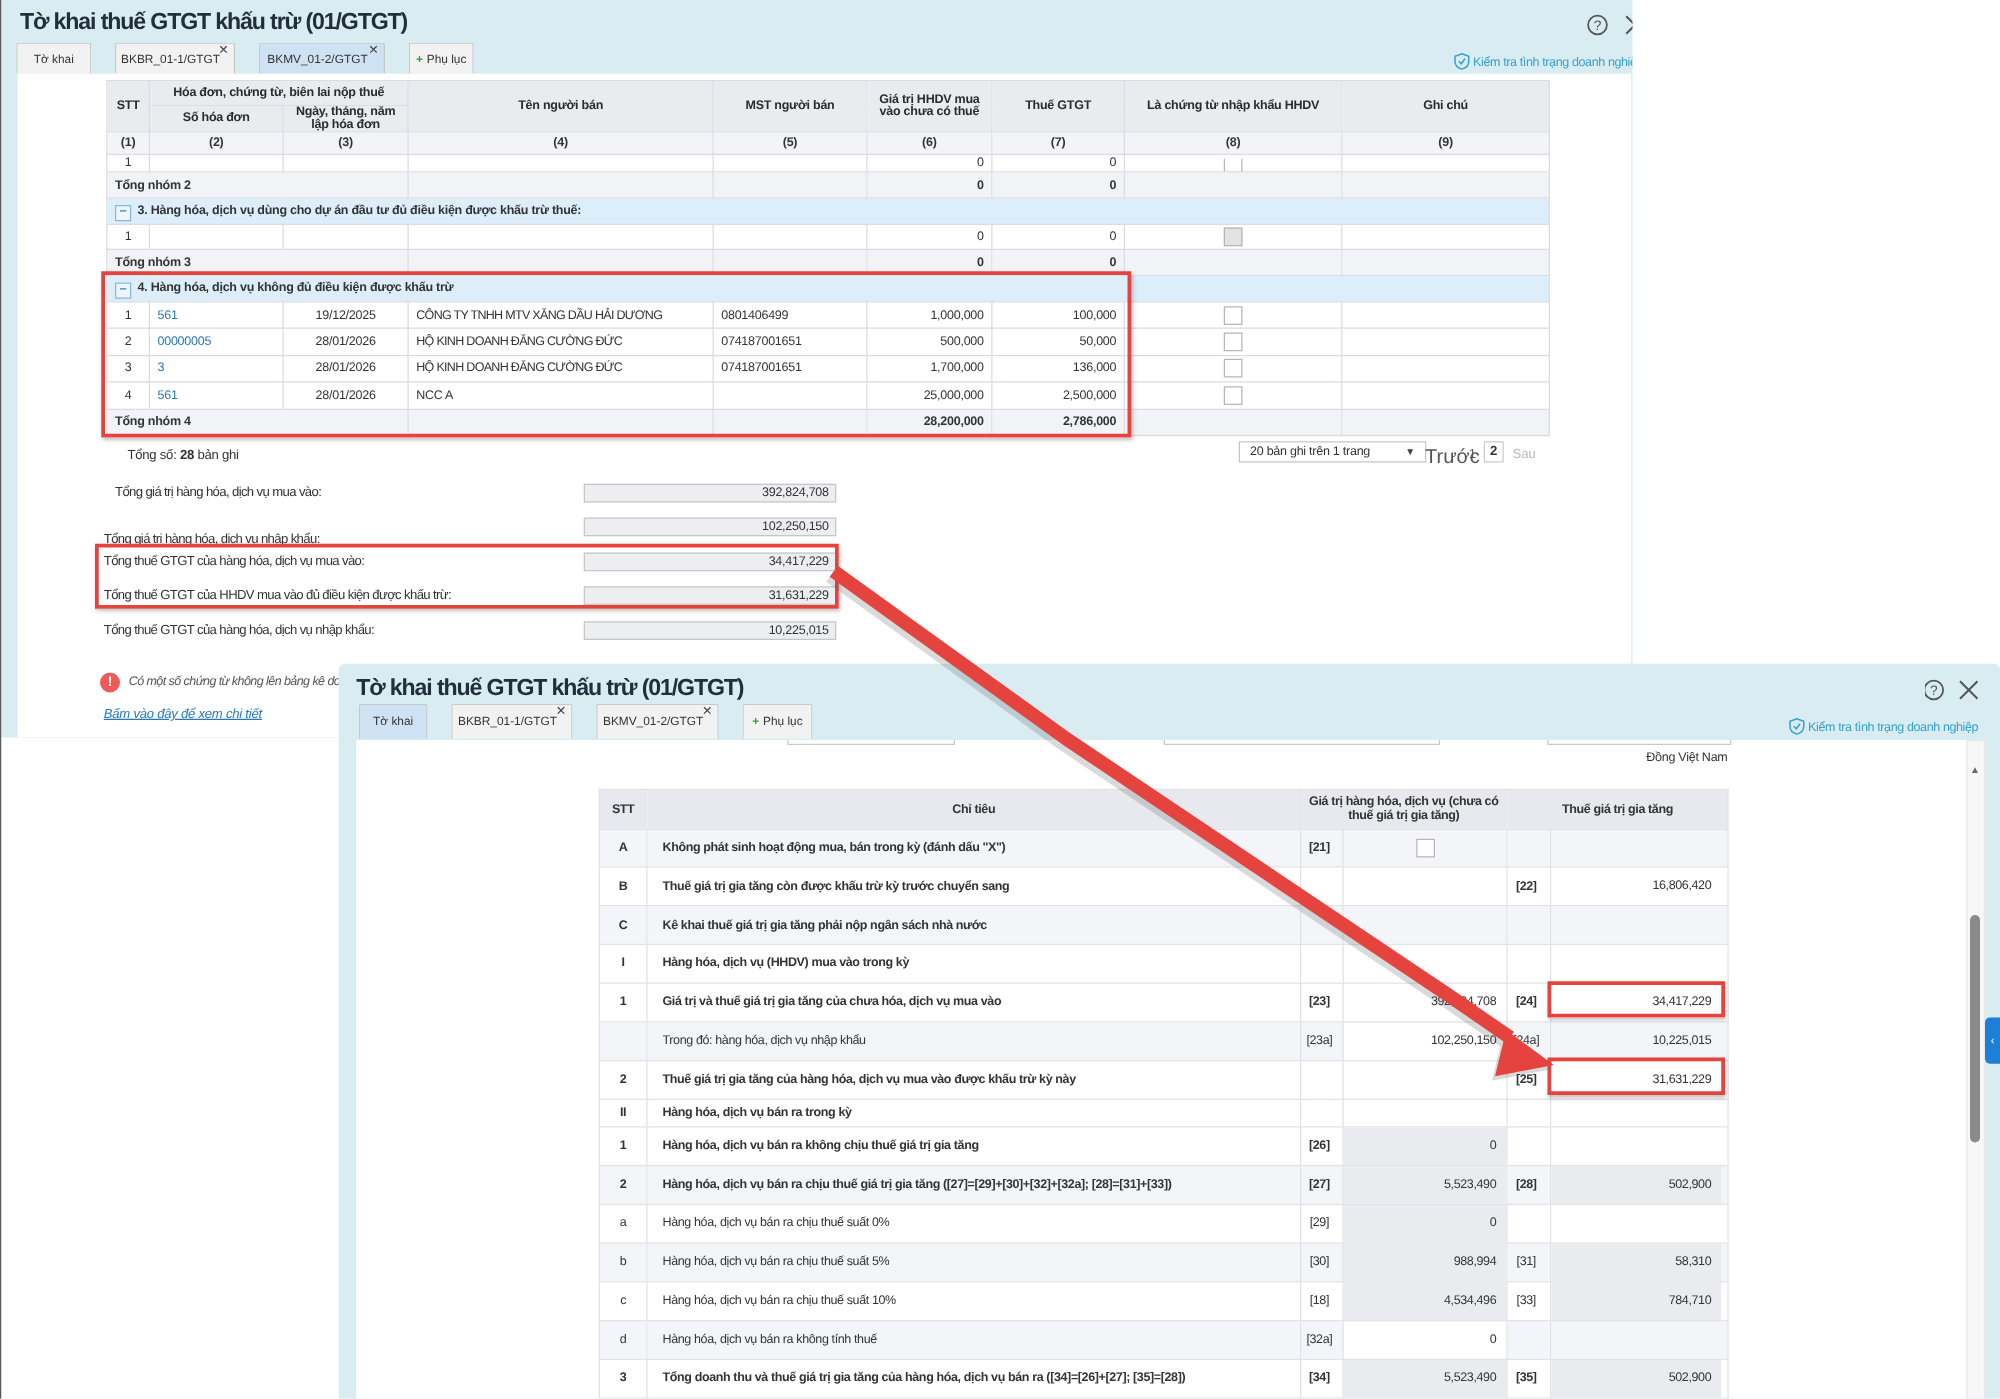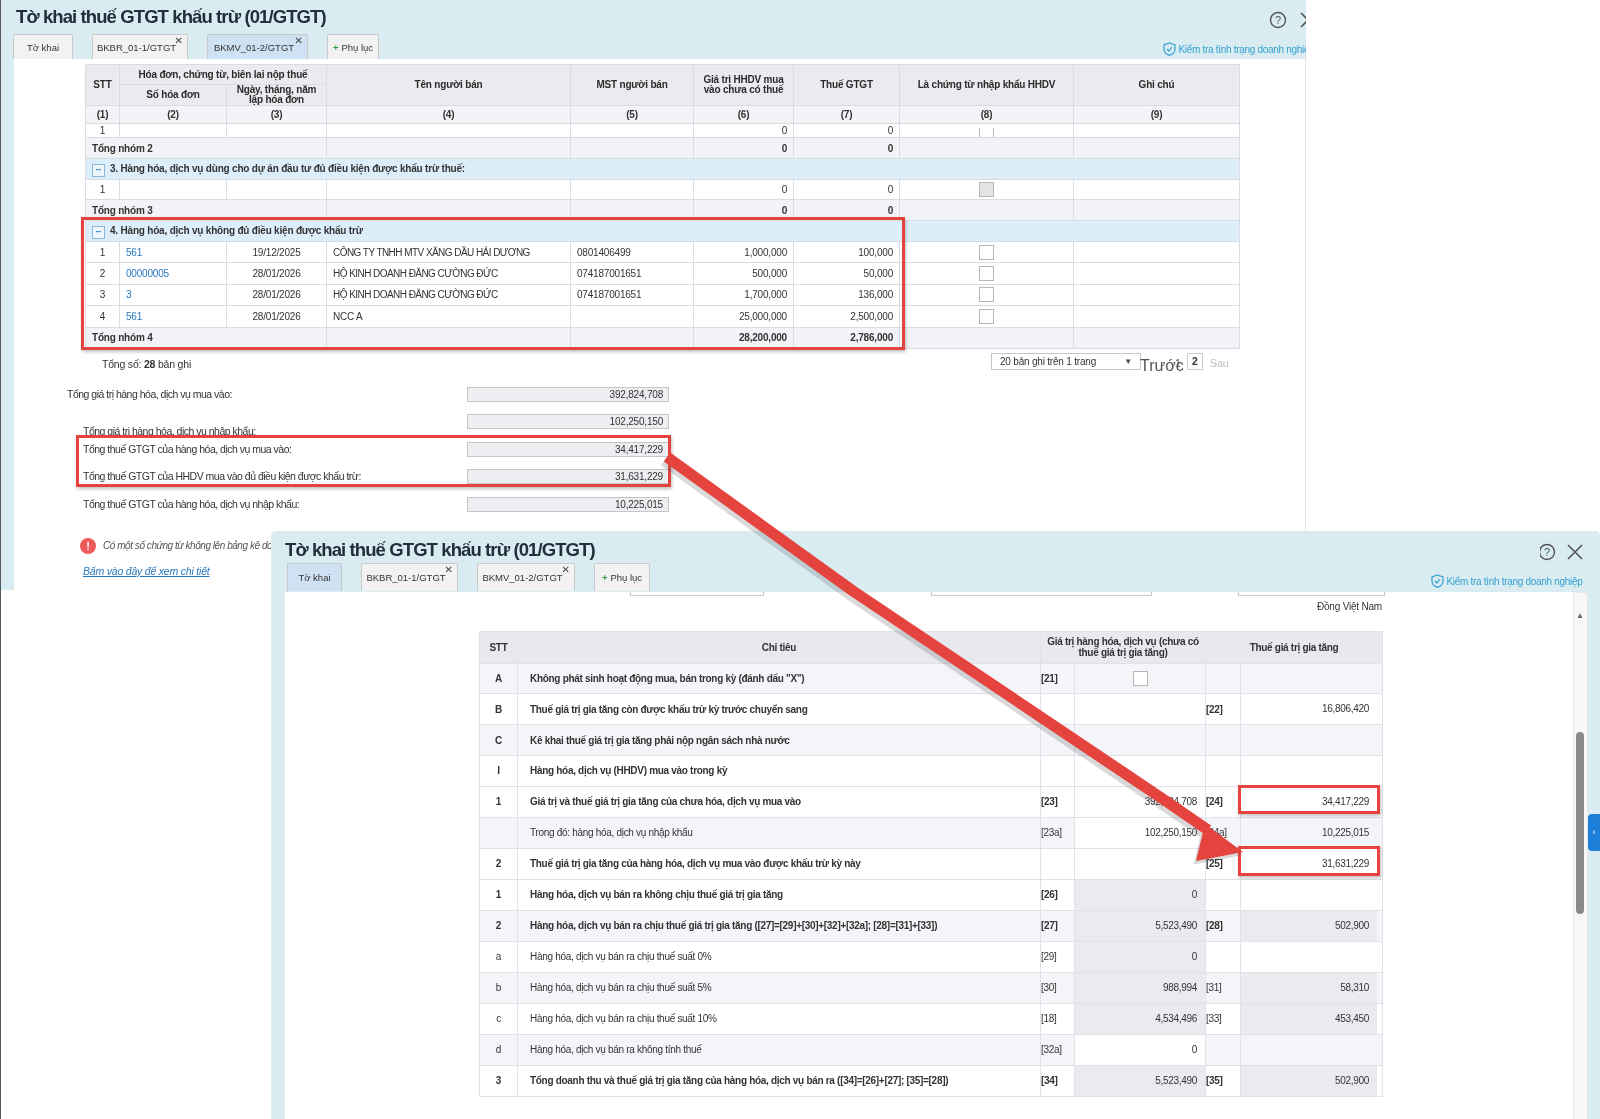--- a/index.html
+++ b/index.html
@@ -28,21 +28,21 @@
   .cb.gray{background:#e3e3e3}
   .minus{display:inline-block;width:11px;height:11px;border:1px solid #8ab6d9;background:#eef6fc;
          color:#4a90c4;font-size:10px;line-height:9px;text-align:center;vertical-align:-1px;margin-right:5px}
   .sumlabel{position:absolute;font-size:10.5px;letter-spacing:-0.5px;color:#333}
   .sumbox{position:absolute;width:190px;height:13px;background:#eceef1;border:1px solid #c6c6c6;
           font-size:10px;letter-spacing:-0.2px;text-align:right;padding:0 5px;line-height:13px}
   .redbox{position:absolute;border:3px solid #e5433e;z-index:50;box-sizing:border-box;box-shadow:1px 2px 3px rgba(80,80,80,0.35)}
   .t2{font-size:10px;letter-spacing:-0.3px}
   .t2 td,.t2 th{border:1px solid #e0e2e8;padding:0;overflow:hidden;white-space:nowrap}
   .t2 th{background:#e8e9ee;font-weight:bold;font-size:10px}
-  .t2 .lab{text-align:left;padding-right:4px}
+  .t2 .lab{text-align:center;padding-right:4px}
   .t2 .val{text-align:right}
   .gbox{background:#e9ebef;height:100%;text-align:right;padding:0 8px;line-height:30px}
   .wbox{background:#fff;height:100%;text-align:right;padding:0 8px;line-height:30px}
   .bold{font-weight:bold}
   .kiemtra{position:absolute;font-size:10px;letter-spacing:-0.3px;color:#36a0ce;white-space:nowrap}
 #win2 .tab{height:28px;line-height:28px}
 </style>
 </head>
 <body>
 
@@ -211,21 +211,21 @@
     </tbody>
       </table>
 
     <div class="abs" style="left:88px;top:299px;font-size:10.5px;letter-spacing:-0.2px">Tổng số: <b>28</b> bản ghi</div>
     <div class="abs" style="left:977px;top:294px;width:140px;height:15px;border:1px solid #c6c6c6;background:#fff;font-size:10px;letter-spacing:-0.2px;line-height:15px;padding-left:8px">20 bản ghi trên 1 trang<span style="float:right;margin-right:8px;color:#444;font-size:8px">▼</span></div>
     <div class="abs" style="left:1126px;top:298px;font-size:16px;color:#555">Trước</div>
     <div class="abs" style="left:1161px;top:298px;font-size:10.5px;color:#555">1</div>
     <div class="abs" style="left:1173px;top:294px;width:14px;height:15px;border:1px solid #ccc;text-align:center;font-size:10.5px;font-weight:bold;line-height:15px">2</div>
     <div class="abs" style="left:1196px;top:298px;font-size:10.5px;color:#bbb">Sau</div>
 
-    <div class="sumlabel" style="left:53px;top:329px">Tổng giá trị hàng hóa, dịch vụ mua vào:</div>
+    <div class="sumlabel" style="left:78px;top:329px">Tổng giá trị hàng hóa, dịch vụ mua vào:</div>
     <div class="sumbox" style="left:453px;top:328px">392,824,708</div>
     <div class="sumlabel" style="left:69px;top:366px">Tổng giá trị hàng hóa, dịch vụ nhập khẩu:</div>
     <div class="sumbox" style="left:453px;top:355px">102,250,150</div>
     <div class="sumlabel" style="left:69px;top:384px">Tổng thuế GTGT của hàng hóa, dịch vụ mua vào:</div>
     <div class="sumbox" style="left:453px;top:383px">34,417,229</div>
     <div class="sumlabel" style="left:69px;top:411px">Tổng thuế GTGT của HHDV mua vào đủ điều kiện được khấu trừ:</div>
     <div class="sumbox" style="left:453px;top:410px">31,631,229</div>
     <div class="sumlabel" style="left:69px;top:439px">Tổng thuế GTGT của hàng hóa, dịch vụ nhập khẩu:</div>
     <div class="sumbox" style="left:453px;top:438px">10,225,015</div>
 
@@ -344,20 +344,28 @@
       <tr style="height:30.7px">
         <td class="c bold">2</td>
             <td class="bold" style="padding-left:12px">Thuế giá trị gia tăng của hàng hóa, dịch vụ mua vào được khấu trừ kỳ này</td>
         <td></td>
             <td></td>
         <td class="lab bold">[25]</td>
             <td class="val">
               <div class="wbox" style="margin-right:5px">31,631,229</div>
             </td>
       </tr>
+      <tr style="height:22px">
+        <td class="c bold">II</td>
+            <td class="bold" style="padding-left:12px">Hàng hóa, dịch vụ bán ra trong kỳ</td>
+        <td></td>
+            <td></td>
+            <td></td>
+            <td></td>
+      </tr>
       <tr style="height:30.7px">
         <td class="c bold">1</td>
             <td class="bold" style="padding-left:12px">Hàng hóa, dịch vụ bán ra không chịu thuế giá trị gia tăng</td>
         <td class="lab bold">[26]</td>
             <td class="val">
               <div class="gbox">0</div>
             </td>
             <td></td>
             <td></td>
       </tr>
@@ -397,21 +405,21 @@
       </tr>
       <tr style="height:30.7px">
         <td class="c">c</td>
             <td style="padding-left:12px">Hàng hóa, dịch vụ bán ra chịu thuế suất 10%</td>
         <td class="lab">[18]</td>
             <td class="val">
               <div class="gbox">4,534,496</div>
             </td>
         <td class="lab">[33]</td>
             <td class="val">
-              <div class="gbox" style="margin-right:5px">453,450</div>
+              <div class="gbox" style="margin-right:5px">784,710</div>
             </td>
       </tr>
       <tr style="height:30.7px;background:#f4f5f9">
         <td class="c">d</td>
             <td style="padding-left:12px">Hàng hóa, dịch vụ bán ra không tính thuế</td>
         <td class="lab">[32a]</td>
             <td class="val">
               <div class="wbox">0</div>
             </td>
             <td></td>

